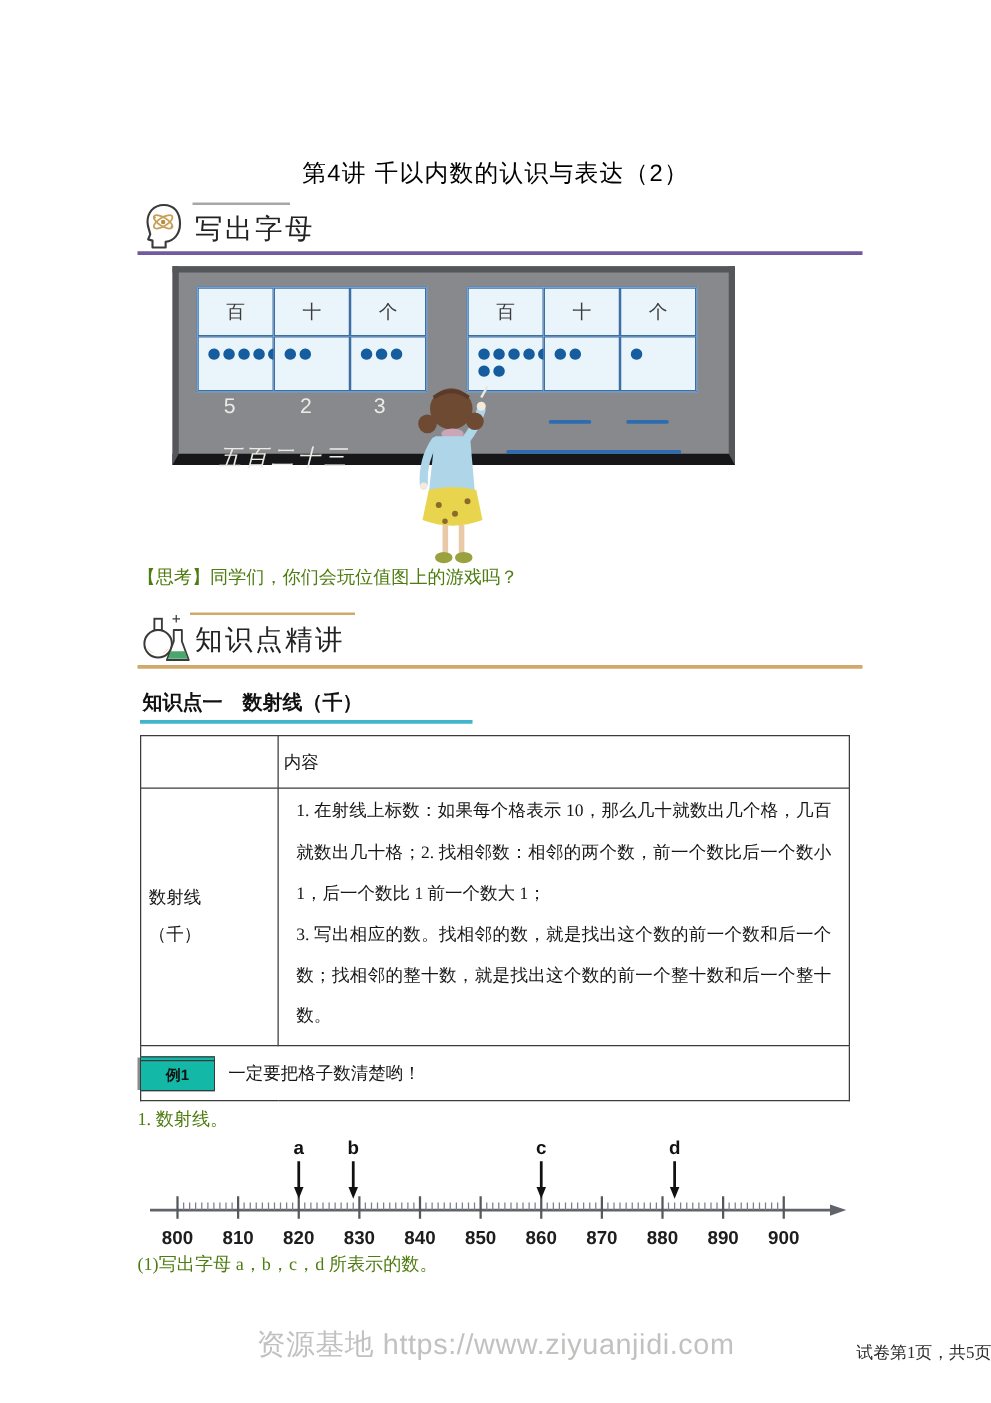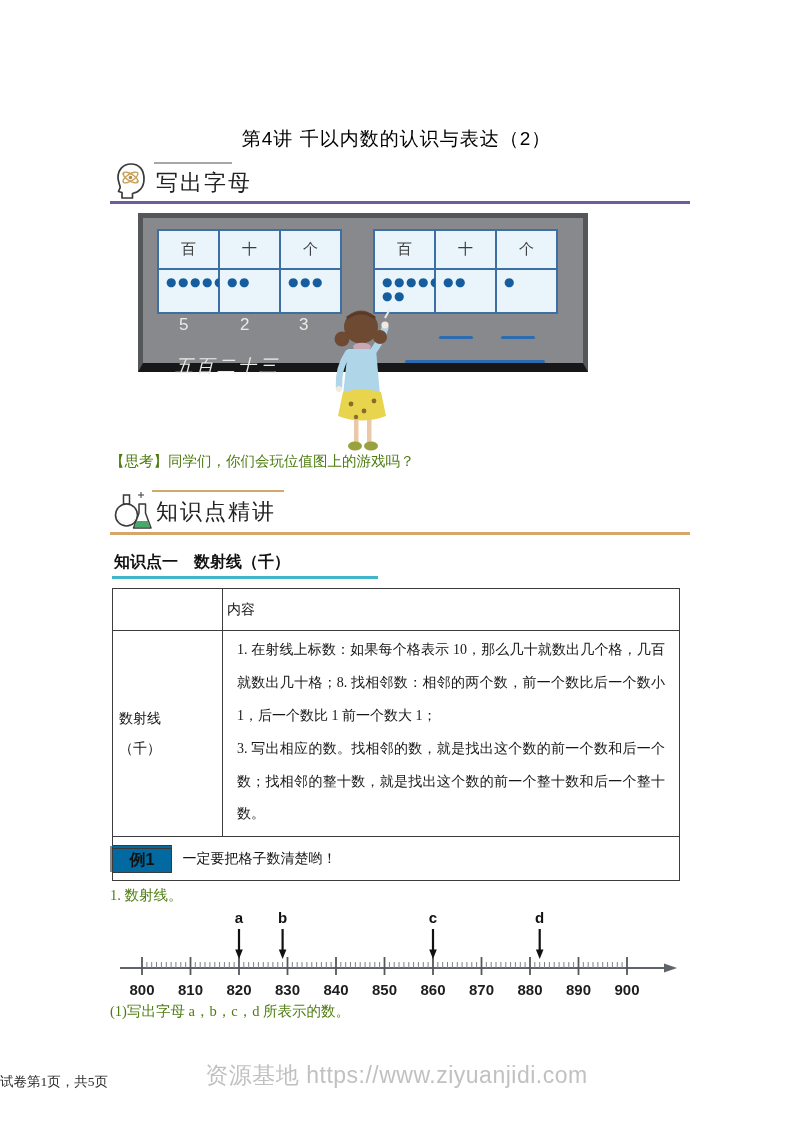--- a/index.html
+++ b/index.html
@@ -58,34 +58,34 @@
   .kp-col1 { width:110px; }
   .kp-row-head { height:42px; }
   .kp-row-head td { padding-left:4px; }
   .kp-topic { padding-left:6px; white-space:pre-line; line-height:2.1; }
   .kp-content { padding:3px 14px 5px 14px; line-height:2.35; text-align:justify; }
   .kp-note td { height:44px; padding-left:10px; }
 
   
   .ex-badge { left:112px; top:845px; width:60px; height:28px; border:1.5px solid #3a3a3a; border-top:4px double #3a3a3a;
     display:flex; align-items:center; justify-content:center;
-    font-family:"Liberation Sans", sans-serif; font-weight:bold; font-size:16px; color:#111; background:#0369a1;
+    font-family:"Liberation Sans", sans-serif; font-weight:bold; font-size:12px; color:#111; background:#14b8a6;
     box-shadow:-3px 0 0 -1px #8a8a8a; }
   .item1 { top:886px; }
 
   
   .numberline-wrap { left:118px; top:906px; width:580px; height:100px; }
 
   .q1 { top:1002px; }
 
   
   .footer { left:0; top:1056px; width:100%; height:60px; }
   .watermark { position:absolute; top:4px; left:0; width:100%; text-align:center;
     font-family:"Liberation Sans", sans-serif; font-size:23px; color:#c2c1c0; letter-spacing:0.5px; }
-  .page-label { position:absolute; top:17px; left:0; width:100%; text-align:left;
+  .page-label { position:absolute; top:17px; left:0; width:100%; text-align:right;
     font-size:13.5px; color:#2b2b2b; }
 </style>
 </head>
 <body>
 
 <div class="abs doc-title">第4讲 千以内数的认识与表达（2）</div>
 
 <div class="abs sec-header sec1">
   <span class="sec-icon">
     <svg width="34" height="40" viewBox="0 0 34 40">
@@ -199,21 +199,21 @@
 <table class="abs kp-table">
   <tbody>
       <tr class="kp-row-head">
     <td class="kp-col1"></td>
     <td>内容</td>
   </tr>
   <tr>
     <td class="kp-col1 kp-topic">数射线
 （千）</td>
     <td class="kp-content">
-      <div>1. 在射线上标数：如果每个格表示 10，那么几十就数出几个格，几百就数出几十格；8. 找相邻数：相邻的两个数，前一个数比后一个数小 1，后一个数比 1 前一个数大 1；</div>
+      <div>1. 在射线上标数：如果每个格表示 10，那么几十就数出几个格，几百就数出几十格；2. 找相邻数：相邻的两个数，前一个数比后一个数小 1，后一个数比 1 前一个数大 1；</div>
       <div>3. 写出相应的数。找相邻的数，就是找出这个数的前一个数和后一个数；找相邻的整十数，就是找出这个数的前一个整十数和后一个整十数。</div>
     </td>
   </tr>
   <tr class="kp-note">
     <td colspan="2">【注意】 一定要把格子数清楚哟！</td>
   </tr>
 </tbody>
   </table>
 
 <div class="abs ex-badge">例1</div>

